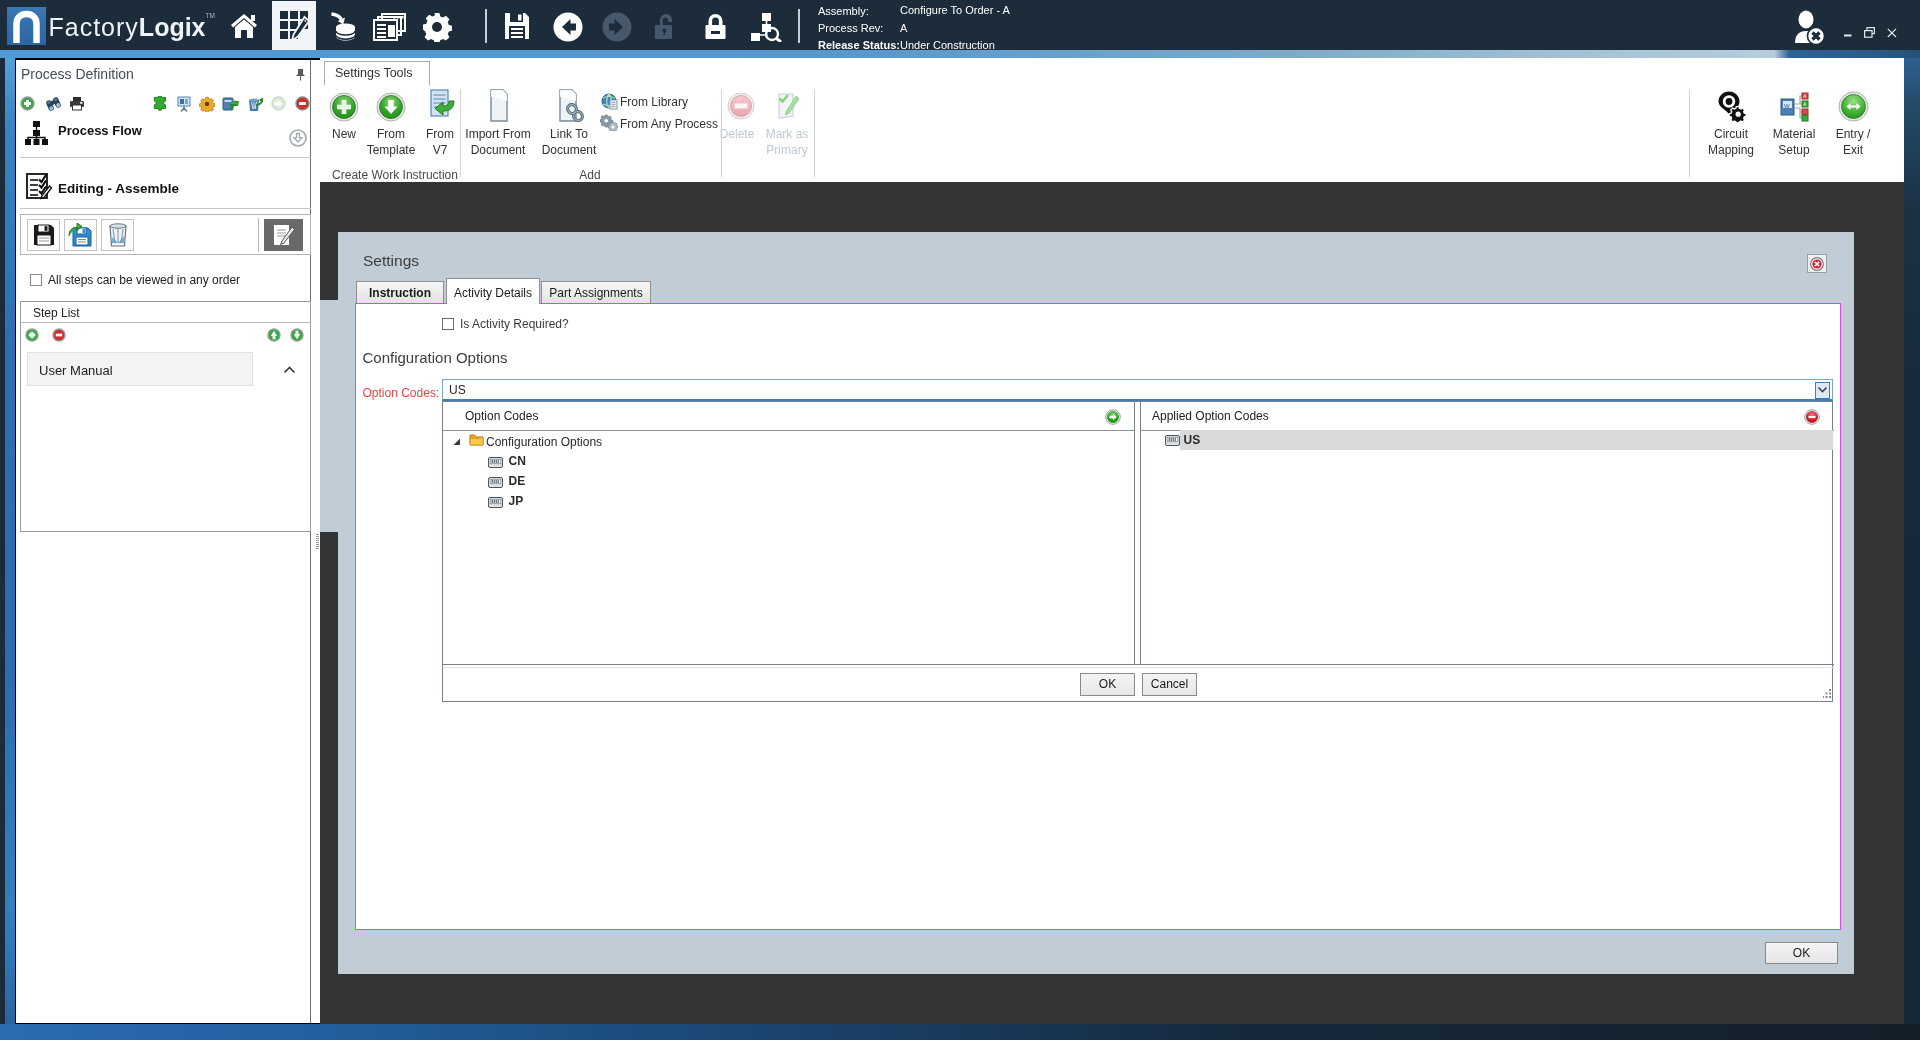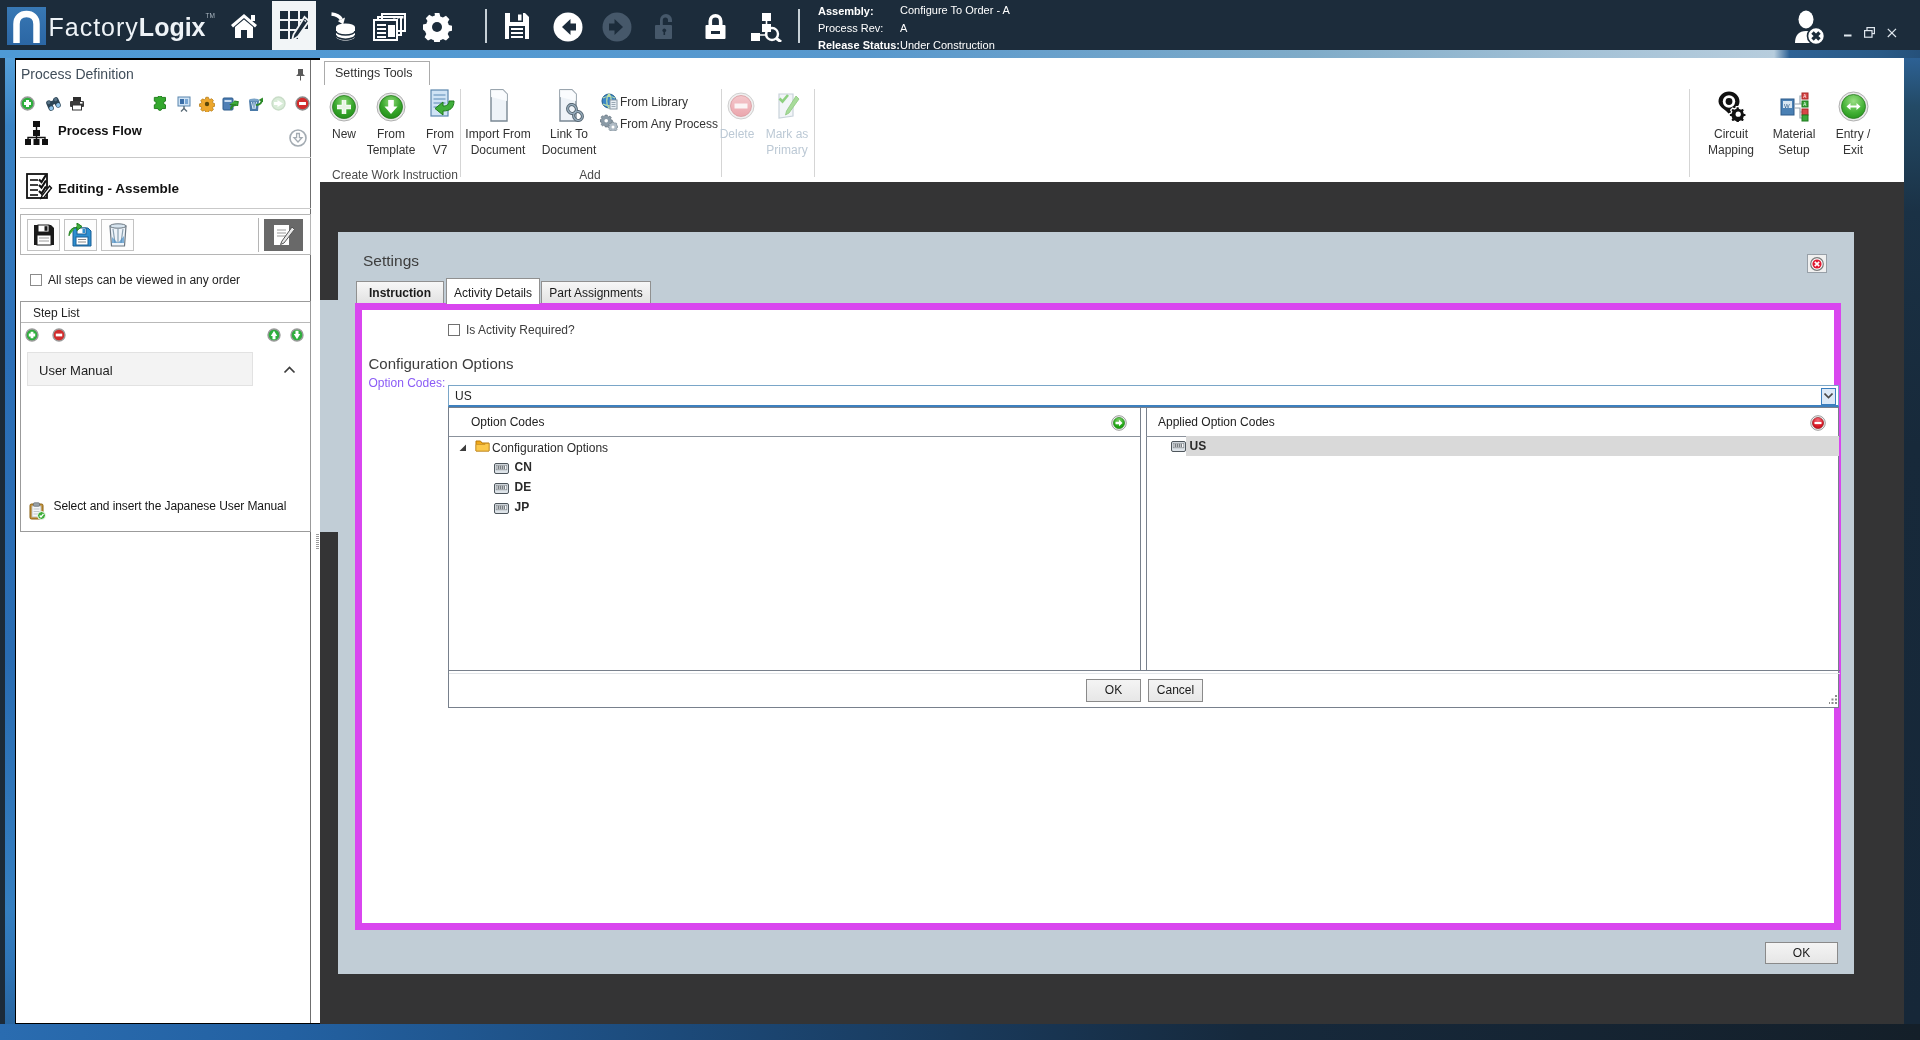--- a/index.html
+++ b/index.html
@@ -64,25 +64,25 @@
 #darkbg{left:320px;top:182px;width:1584px;height:842px;background:#343435}
 #graysliver{left:320px;top:300px;width:18px;height:232px;background:#c1cdd6}
 
 #dialog{left:338px;top:232px;width:1516px;height:742px;background:#c1cdd6}
 #dlg-title{left:25px;top:19.5px;font-size:15.5px;color:#3d3d3d}
 #dlg-close{left:1469px;top:22px;width:20px;height:19px;background:#f0f0f0;border:1px solid #98a0a8;display:flex;align-items:center;justify-content:center}
 .dtab{position:absolute;top:49px;height:22px;border:1px solid #909090;border-bottom:none;background:linear-gradient(180deg,#f7f7f7,#e2e2e2);font-size:12px;color:#1a1a1a;text-align:center;padding-top:4px}
 #dtab1{left:18px;width:88px;font-weight:700}
 #dtab2{left:108px;top:45.5px;width:94px;height:26px;background:#fff;z-index:3;padding-top:7px}
 #dtab3{left:203px;width:110px}
-#dlg-content{left:16.5px;top:70.5px;width:1486px;height:627px;background:#fff;border:7px solid #d946ef}
+#dlg-content{left:16.5px;top:70.5px;width:1486px;height:627px;background:#fff;border:1px solid #d946ef}
 
 #iar{left:86.5px;top:13.5px;font-size:12px;color:#3c3c3c}
 #cfgopt{left:7px;top:45.5px;font-size:15px;color:#3d3d3d}
-#oclab{left:7px;top:66px;font-size:12px;color:#8b5cf6}
+#oclab{left:7px;top:82px;font-size:12px;color:#ef4444}
 #combo{left:86.5px;top:75.5px;width:1391px;height:22px;background:#fff;border:1px solid #7aa6c8;border-bottom:2px solid #3d80be}
 #combo .cv{position:absolute;left:6px;top:2.5px;font-size:12px;color:#222}
 #combobtn{position:absolute;right:2px;top:1.5px;width:15px;height:17px;border:1.5px solid #3a7ebd;background:#dce9f7;display:flex;align-items:center;justify-content:center}
 #popup{left:86.5px;top:97.5px;width:1391px;height:301px;background:#fff;border:1px solid #78808c}
 
 .phead{position:absolute;font-size:12px;color:#222}
 #pdiv1{position:absolute;left:691px;top:0;width:1px;height:262px;background:#78808c}
 #pdiv2{position:absolute;left:696.5px;top:0;width:1px;height:262px;background:#78808c}
 #phl{position:absolute;left:0;top:27.5px;width:691px;height:1px;background:#8b929c}
 #phr{position:absolute;left:697px;top:27.5px;width:694px;height:1px;background:#8b929c}
@@ -225,21 +225,21 @@
       </g>
       <circle cx="22" cy="22" r="6" fill="none" stroke="#ffffff" stroke-width="2.4"></circle>
       <line x1="26.5" y1="26.5" x2="31" y2="30" stroke="#ffffff" stroke-width="3"></line>
     </svg>
   </div>
 <div class="abs tbdiv" style="left:798px"></div>
 <div class="abs" id="asmtxt">
 <table style="border-collapse:collapse">
 <tbody>
         <tr>
-          <td class="lab" style="font-weight:700;width:82px">Assembly:</td>
+          <td class="lab" style="font-weight:400;width:82px">Assembly:</td>
           <td>Configure To Order - A</td>
         </tr>
 <tr>
           <td class="lab" style="font-weight:400">Process Rev:</td>
           <td>A</td>
         </tr>
 <tr>
           <td class="lab" style="font-weight:700">Release Status:</td>
           <td>Under Construction</td>
         </tr>
@@ -476,37 +476,20 @@
       </svg>
     </div>
   <div style="position:absolute;left:6px;top:50px;width:226px;height:34px;background:#f3f3f3;border:1px solid #e2e2e2">
     <span style="position:absolute;left:11px;top:10px;font-size:13px;color:#222">User Manual</span>
   </div>
   <div style="position:absolute;left:262px;top:64px">
       <svg width="13" height="8" viewBox="0 0 13 8">
         <path d="M1.5 6.5 L6.5 1.5 L11.5 6.5" stroke="#3c3c3c" stroke-width="1.7" fill="none"></path>
       </svg>
     </div>
-  <div class="srow" style="top:196px">
-    <span class="ic clip">
-        <svg width="17" height="18" viewBox="0 0 17 18">
-          <rect x="1" y="2" width="13" height="15" rx="1.5" fill="#c89438" stroke="#8a6010"></rect>
-          <rect x="3" y="4" width="9" height="11" fill="#f4f6f8" stroke="#b0b6ba" stroke-width="0.8"></rect>
-          <rect x="4.5" y="0.8" width="6" height="3.4" rx="1" fill="#9aa2a8" stroke="#6a7278" stroke-width="0.8"></rect>
-          <g stroke="#c0c6ca" stroke-width="1">
-            <line x1="4.5" y1="7" x2="10.5" y2="7"></line>
-            <line x1="4.5" y1="9.5" x2="10.5" y2="9.5"></line>
-            <line x1="4.5" y1="12" x2="10.5" y2="12"></line>
-          </g>
-          <circle cx="12.5" cy="13.5" r="4" fill="#3fae3a" stroke="#fff" stroke-width="1"></circle>
-          <path d="M10.7 13.5 L12 15 L14.5 11.8" stroke="#fff" stroke-width="1.3" fill="none"></path>
-        </svg>
-      </span>
-      <span class="t">Select and insert the Japanese User Manual</span>
-  </div>
 </div>
 <div class="abs" id="grip"></div>
 
 <div class="abs" id="ribbon">
   <div class="abs" id="doctab">Settings Tools</div>
   <div class="abs" style="left:9px;top:34px" id="rb-new">
       <svg width="30" height="30" viewBox="0 0 30 30">
         <circle cx="15" cy="15" r="14" fill="#e8e8e8" stroke="#b0b0b0" stroke-width="1"></circle>
         <circle cx="15" cy="15" r="11.5" fill="url(#ggplus)" stroke="#2a7a22" stroke-width="0.8"></circle>
         <defs>

